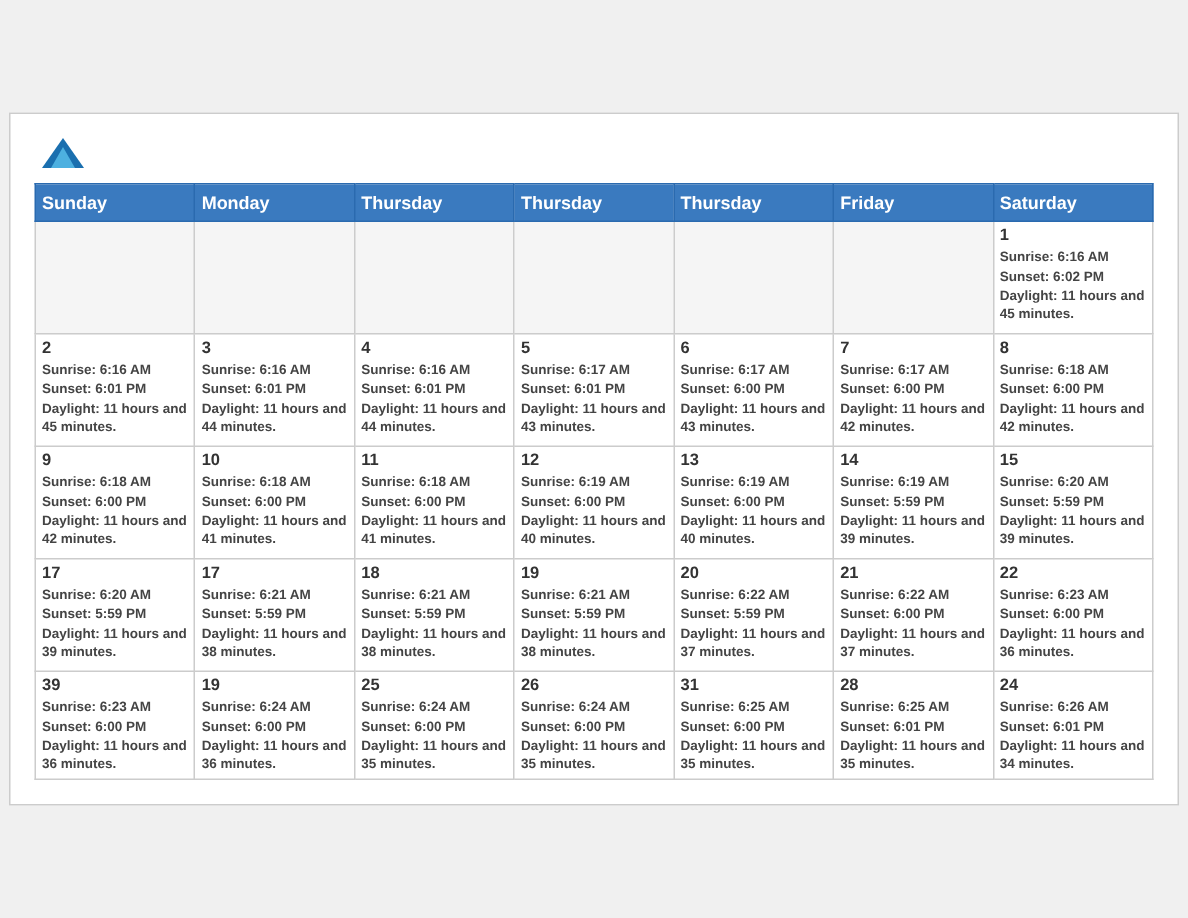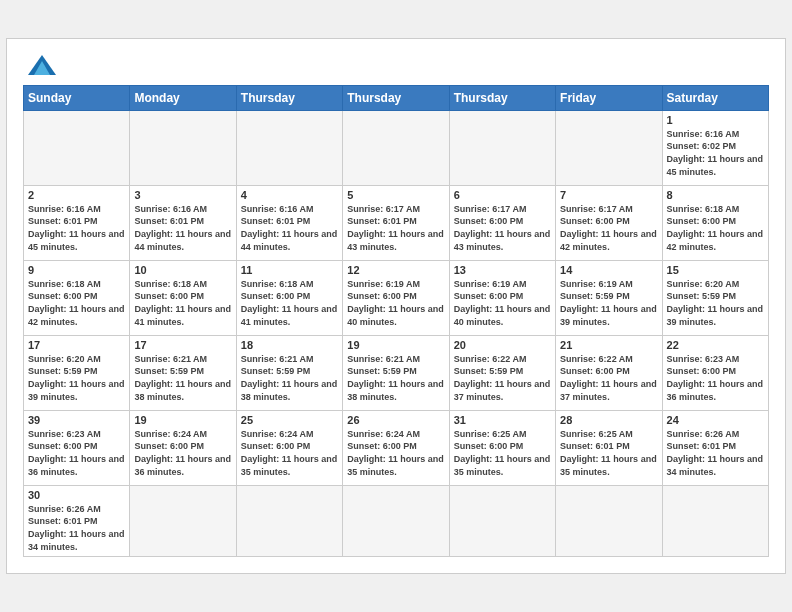--- a/index.html
+++ b/index.html
@@ -323,29 +323,15 @@
 Sunset: 6:01 PM
 Daylight: 11 hours and 35 minutes.</div>
           </td>
           <td>
             <span class="day-number">24</span>
             <div class="day-info" style="white-space: pre-line;">Sunrise: 6:26 AM
 Sunset: 6:01 PM
 Daylight: 11 hours and 34 minutes.</div>
           </td>
         </tr>
-        <tr>
-          <td>
-            <span class="day-number">30</span>
-            <div class="day-info" style="white-space: pre-line;">Sunrise: 6:26 AM
-Sunset: 6:01 PM
-Daylight: 11 hours and 34 minutes.</div>
-          </td>
-          <td class="empty"></td>
-          <td class="empty"></td>
-          <td class="empty"></td>
-          <td class="empty"></td>
-          <td class="empty"></td>
-          <td class="empty"></td>
-        </tr>
       </tbody>
   </table>
 </div>
 
 </body></html>

